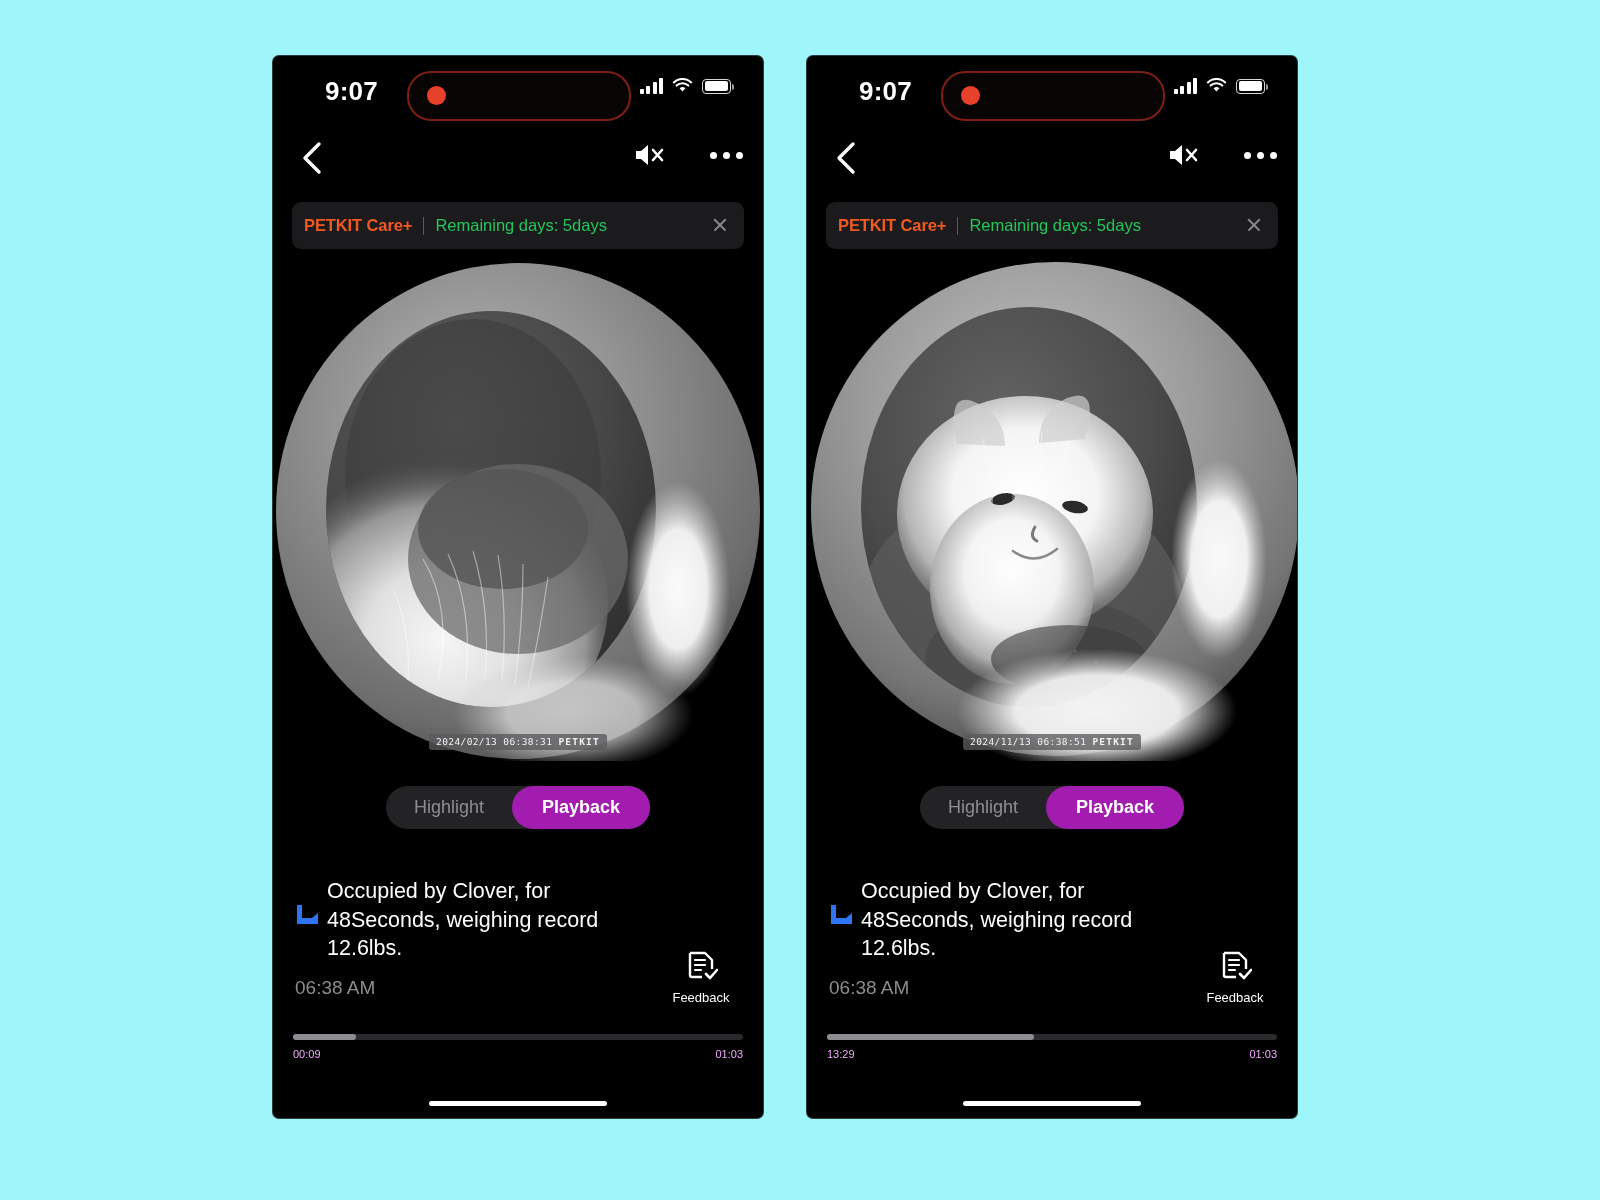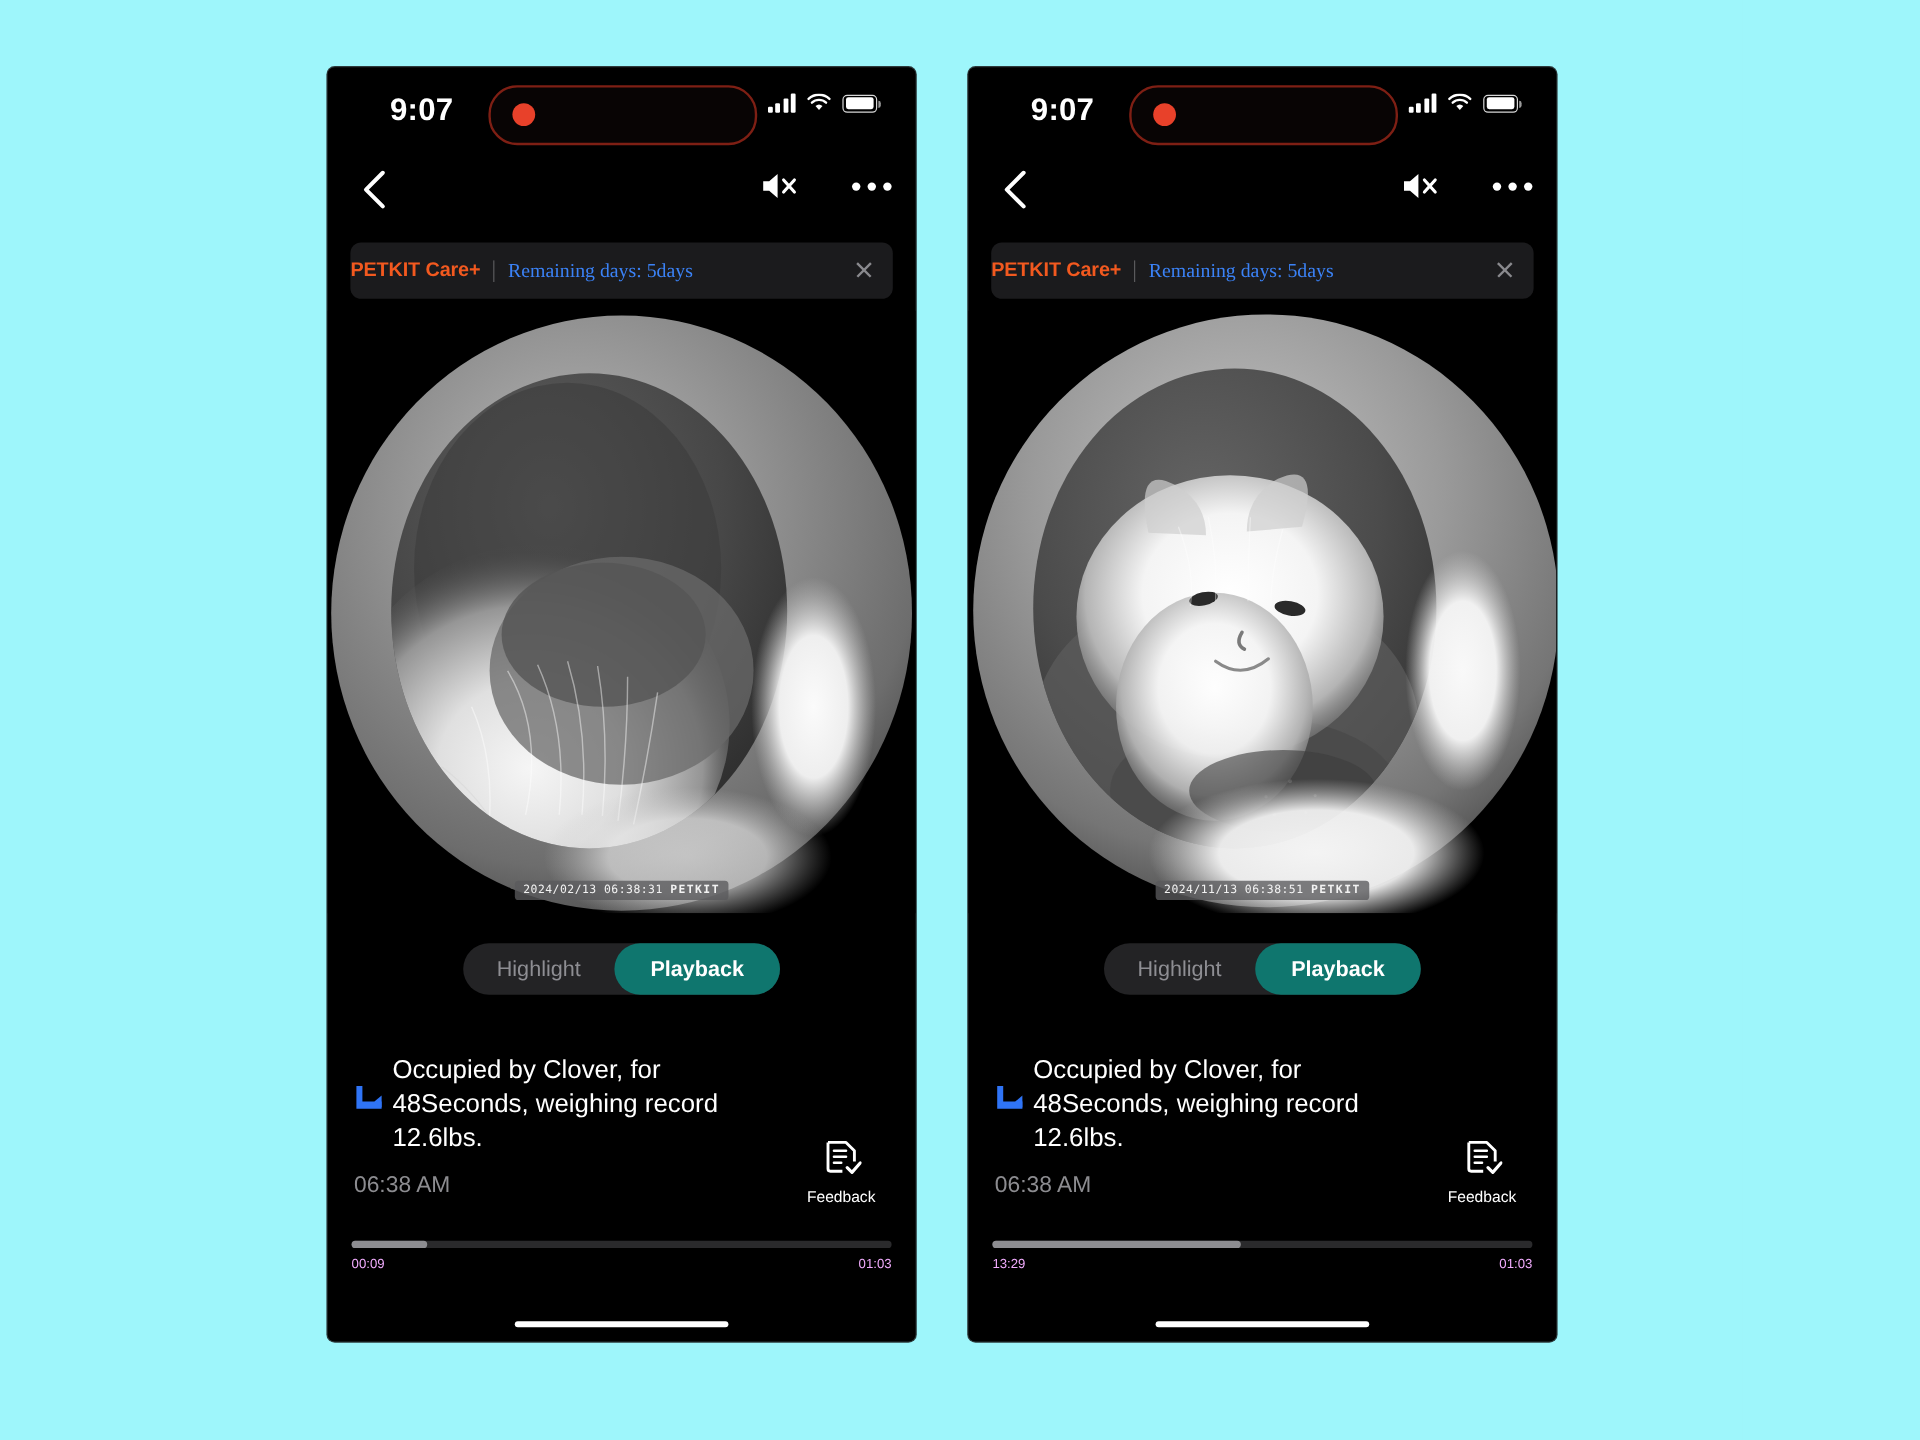--- a/index.html
+++ b/index.html
@@ -153,39 +153,38 @@
 
   
   .care-banner {
     position: relative;
     margin: 10px 19px 0 19px;
     height: 47px;
     background: #1b1b1d;
     border-radius: 9px;
     display: flex;
     align-items: center;
-    padding: 0 0;
+    padding: 0 12px;
     box-sizing: border-box;
   }
   .care-brand {
     color: #f2591f;
     font-size: 16.5px;
     font-weight: bold;
     letter-spacing: -0.1px;
   }
   .care-sep {
     width: 1px;
     height: 18px;
     background: #5a5a5c;
     margin: 0 11px;
   }
   .care-text {
-    color: #3b82f6;
+    color: #22c55e;
     font-size: 16.5px;
-    font-family: Liberation Serif, serif;
   }
   .care-close {
     position: absolute;
     right: 14px;
     top: 13px;
     width: 20px;
     height: 20px;
     cursor: pointer;
   }
   .care-close::before, .care-close::after {
@@ -247,21 +246,21 @@
     height: 43px;
     line-height: 43px;
     padding: 0 28px;
     border-radius: 24px;
     font-size: 18px;
     color: #8e8e93;
     cursor: pointer;
     white-space: nowrap;
   }
   .seg-btn.active {
-    background: #0f766e;
+    background: #a21caf;
     color: #ffffff;
     font-weight: bold;
     padding: 0 30px;
   }
 
   
   .event {
     position: relative;
     margin-top: 48px;
     padding: 0 20px 0 20px;

